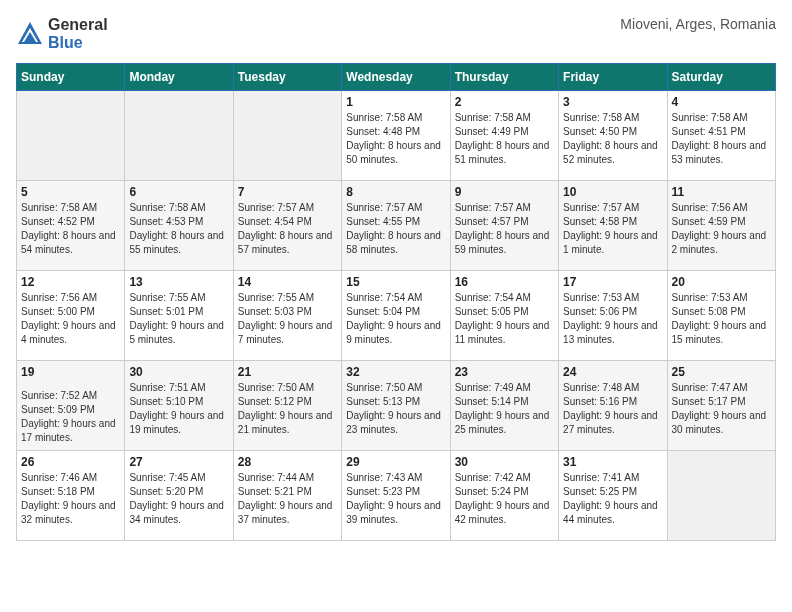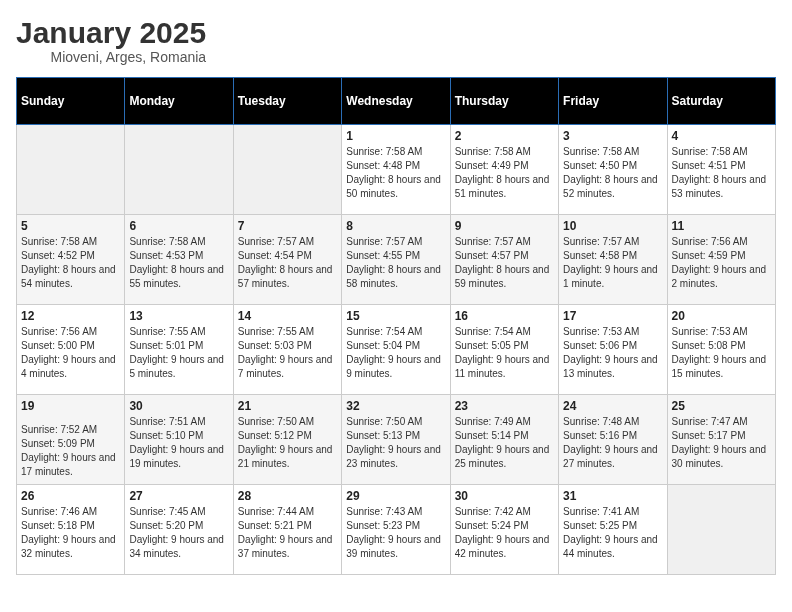--- a/index.html
+++ b/index.html
@@ -53,23 +53,23 @@
       font-size: 14px;
       font-weight: normal;
       color: #555;
     }
     table {
       width: 100%;
       border-collapse: collapse;
       font-size: 11px;
     }
     thead tr th {
-      background-color: #000000;
+      background-color: #0f766e;
       color: #fff;
-      padding: 16px 4px;
+      padding: 6px 4px;
       text-align: left;
       font-size: 12px;
       font-weight: bold;
       border: 1px solid #2a6db5;
     }
     tbody tr td {
       border: 1px solid #ccc;
       padding: 4px;
       vertical-align: top;
       background: #fff;
@@ -92,22 +92,32 @@
       line-height: 1.4;
     }
     .empty-cell {
       background: #f0f0f0 !important;
     }
   </style>
 </head>
 <body>
 
 <div class="header">
+  <div class="logo">
+    <svg class="logo-icon" viewBox="0 0 28 28">
+      <polygon points="14,2 26,24 2,24" fill="#2a6db5"></polygon>
+      <polygon points="14,8 22,22 6,22" fill="#fff"></polygon>
+      <polygon points="14,12 20,22 8,22" fill="#2a6db5"></polygon>
+    </svg>
+    <div class="logo-text">
+      <span class="logo-general">General</span>
+      <span class="logo-blue">Blue</span>
+    </div>
+  </div>
   <div class="title-block">
-    <h1>January 2025</h1>
     <h2>Mioveni, Arges, Romania</h2>
   </div>
 </div>
 
 <table>
   <thead>
     <tr>
     <th>Sunday</th>
         <th>Monday</th>
         <th>Tuesday</th>

